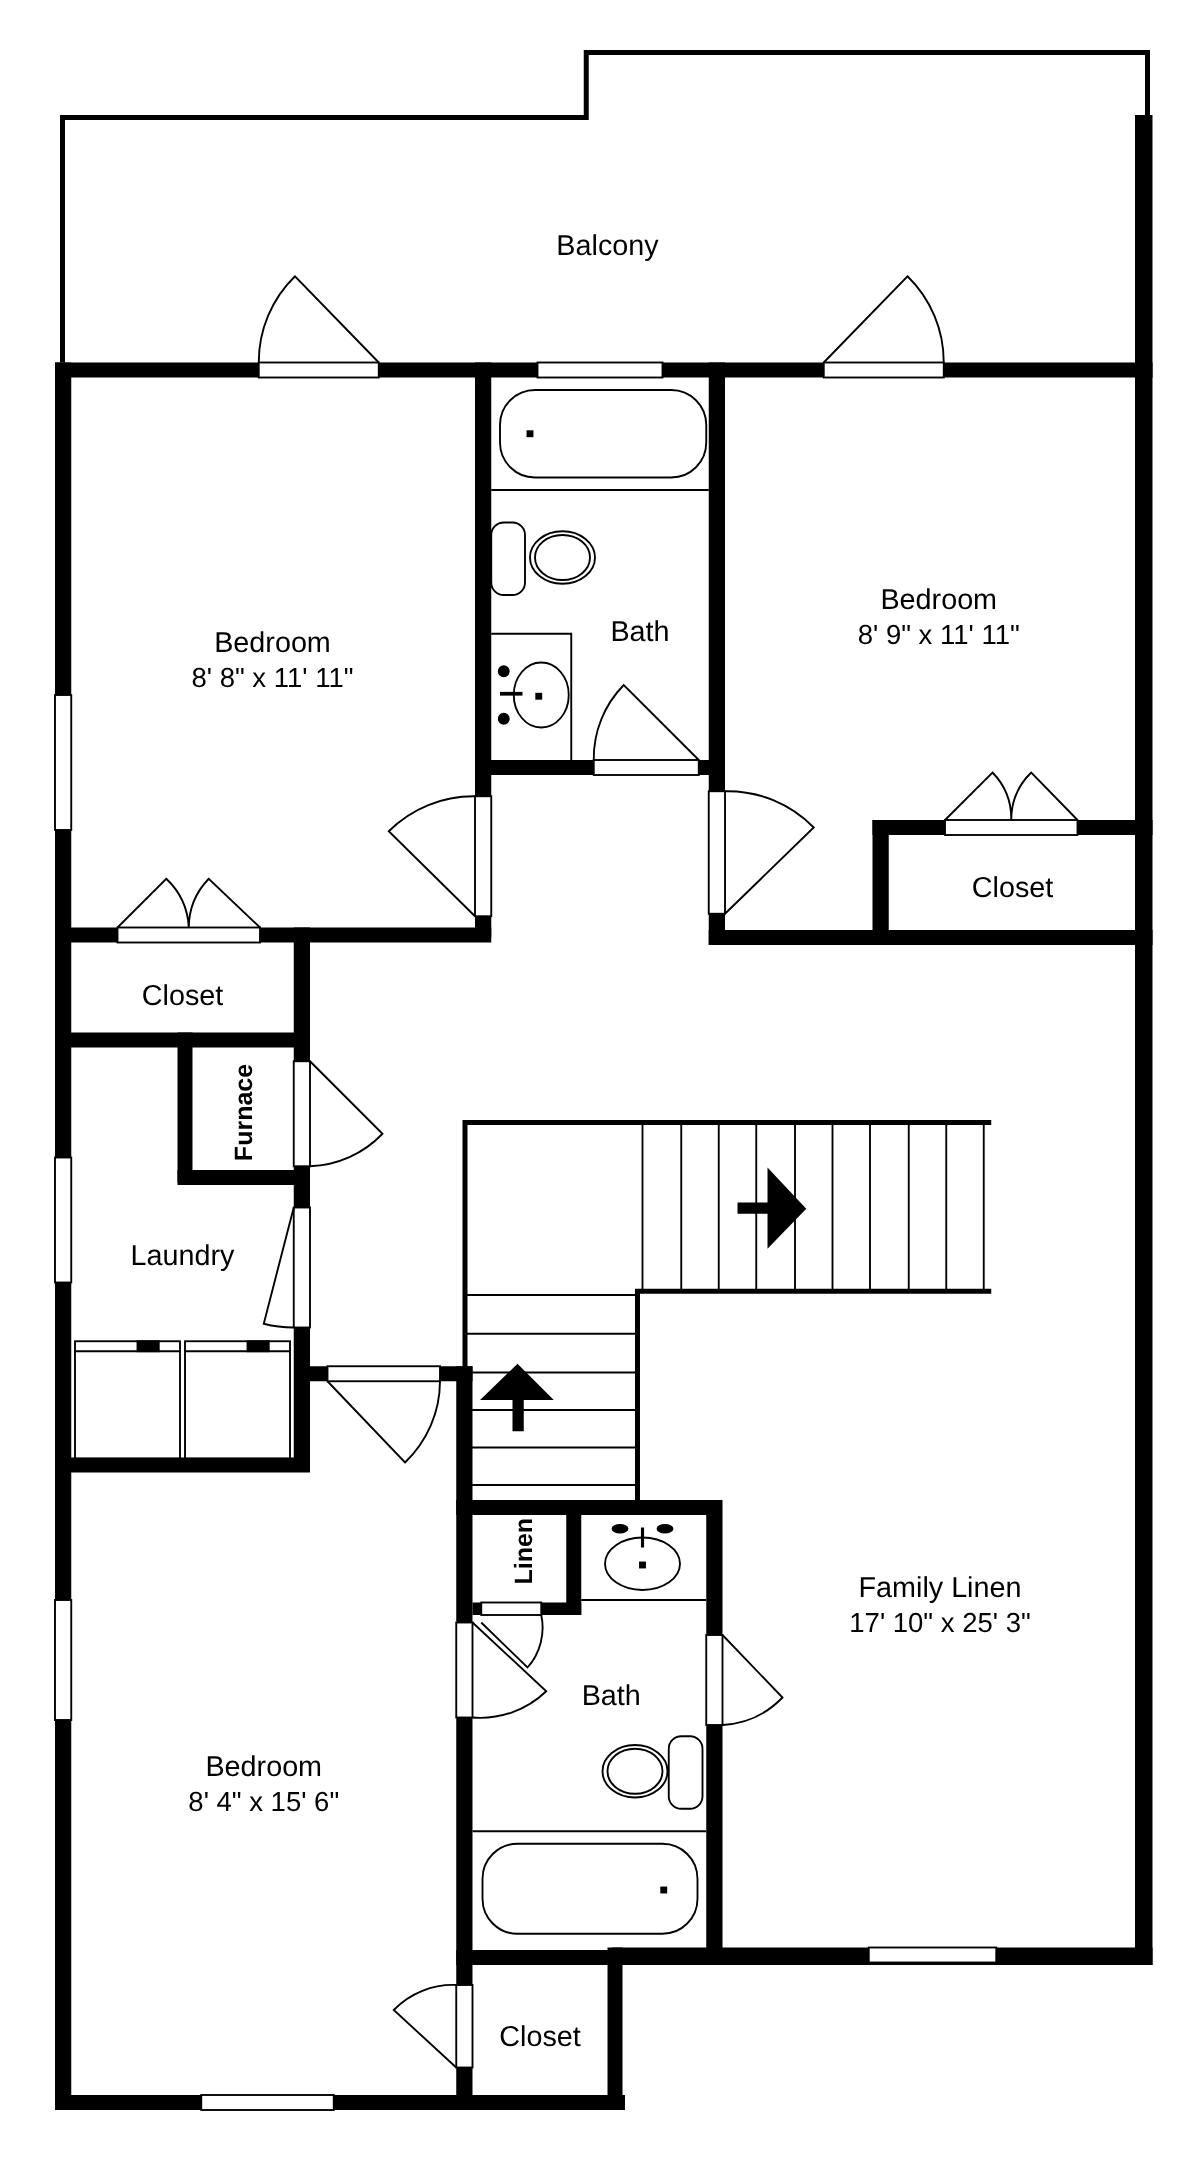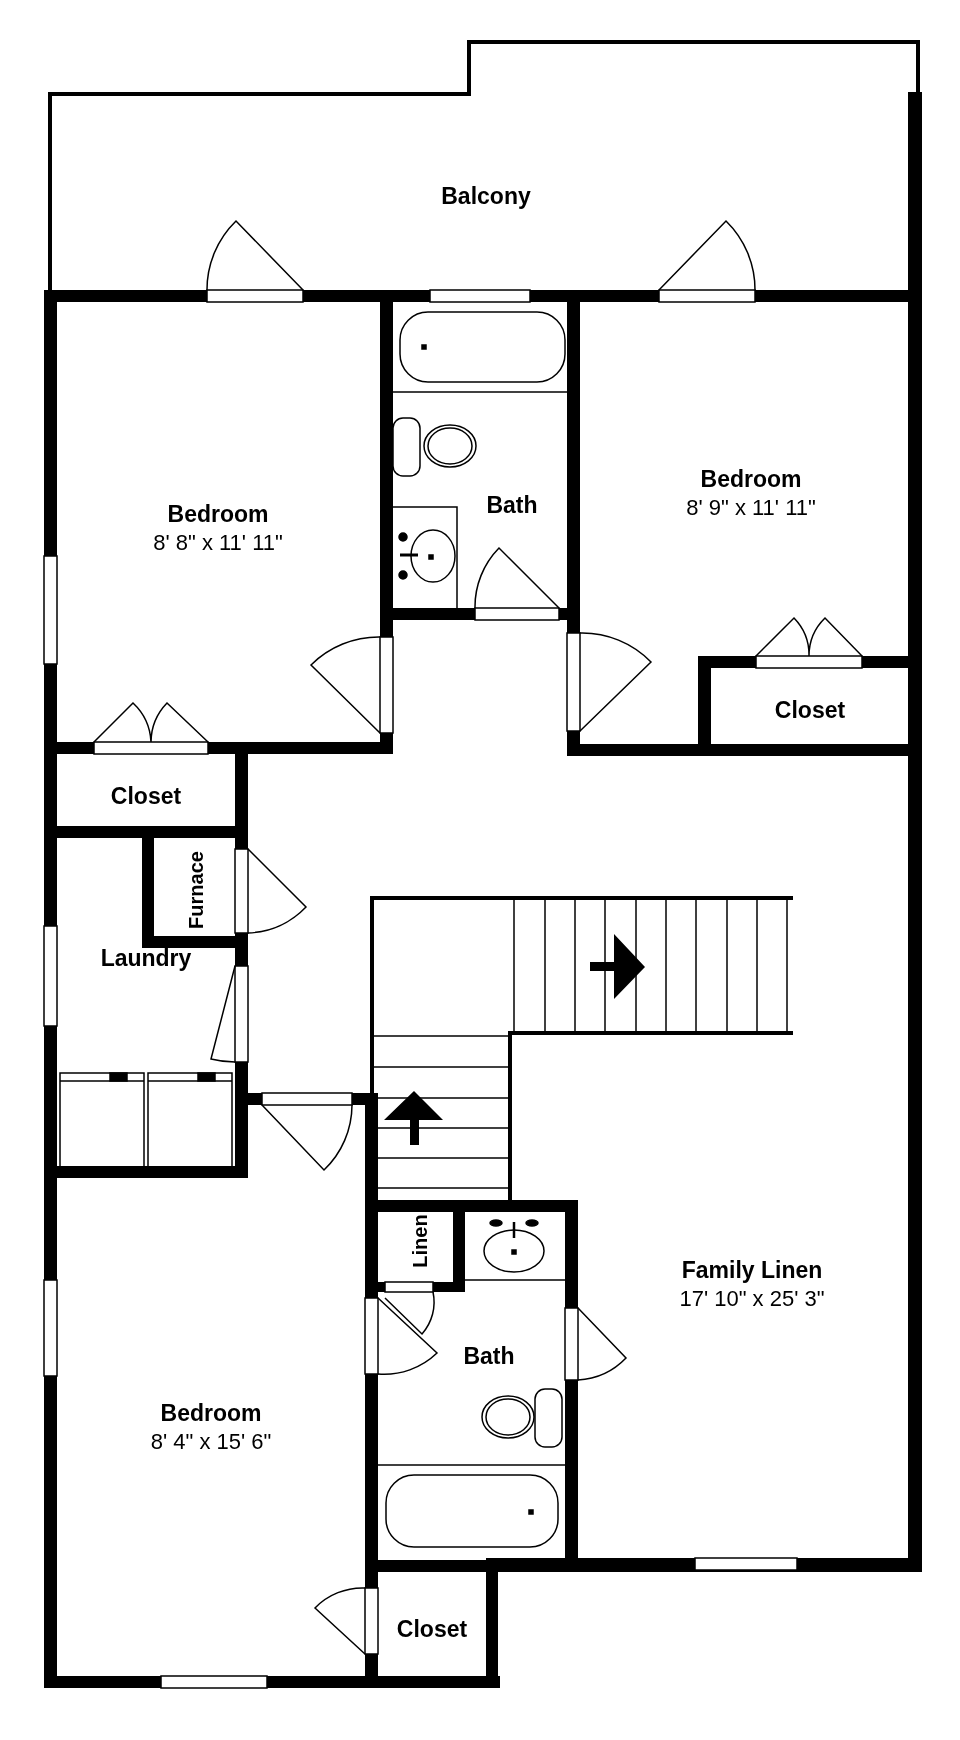--- a/index.html
+++ b/index.html
@@ -7,21 +7,21 @@
     #plan { position: absolute; left: 0; top: 0; width: 960px; height: 1740px; }
     .wall { fill: #000000; }
     .thin { stroke: #000000; stroke-width: 4; fill: none; }
     .line { stroke: #000; stroke-width: 1.5; fill: none; }
     .opening { fill: #ffffff; stroke: #000; stroke-width: 1.5; }
     .label {
       position: absolute; transform: translate(-50%, -50%);
       font-family: "Liberation Sans", sans-serif; color: #000;
       text-align: center; white-space: nowrap; line-height: 1.25;
     }
-    .label .name { font-weight: bold; font-size: 23px; display: block; }
+    .label .name { font-weight: normal; font-size: 23px; display: block; }
     .label .dims { font-size: 22px; display: block; }
     .vert { transform: translate(-50%, -50%) rotate(-90deg); font-weight: bold; font-size: 20px; }
   </style>
 </head>
 <body>
 
 <svg id="plan" viewBox="0 0 960 1740" xmlns="http://www.w3.org/2000/svg">
 
   <g>
     <polyline class="thin" points="50,290 50,94 469,94 469,42 918,42 918,92"></polyline>
@@ -199,21 +199,21 @@
   <span class="name">Bedroom</span>
   <span class="dims">8' 9" x 11' 11"</span>
 </div>
 <div class="label" style="left:810px; top:710px;">
   <span class="name">Closet</span>
 </div>
 <div class="label" style="left:146px; top:796px;">
   <span class="name">Closet</span>
 </div>
 <div class="label vert" style="left:196px; top:890px;">Furnace</div>
-<div class="label" style="left:146px; top:958px;text-align:center;">
+<div class="label" style="left:146px; top:1004px;text-align:center;">
   <span class="name">Laundry</span>
 </div>
 <div class="label vert" style="left:420px; top:1241px;">Linen</div>
 <div class="label" style="left:489px; top:1356px;">
   <span class="name">Bath</span>
 </div>
 <div class="label" style="left:752px; top:1284px;">
   <span class="name">Family Linen</span>
   <span class="dims">17' 10" x 25' 3"</span>
 </div>

